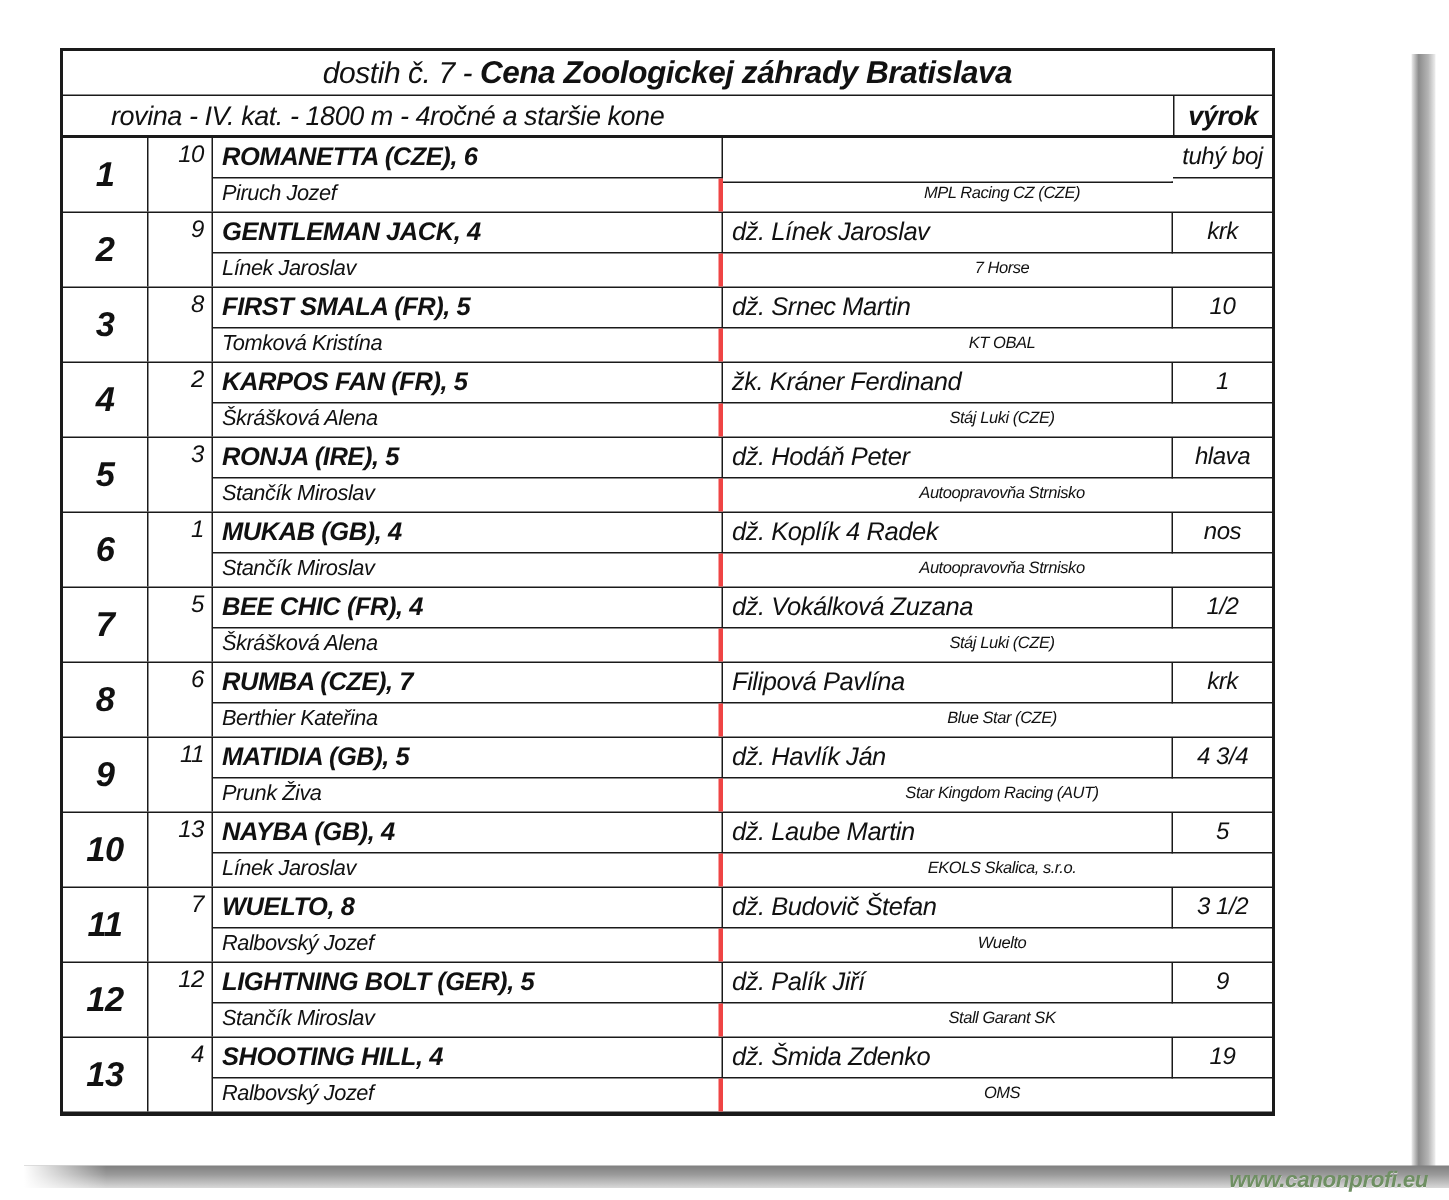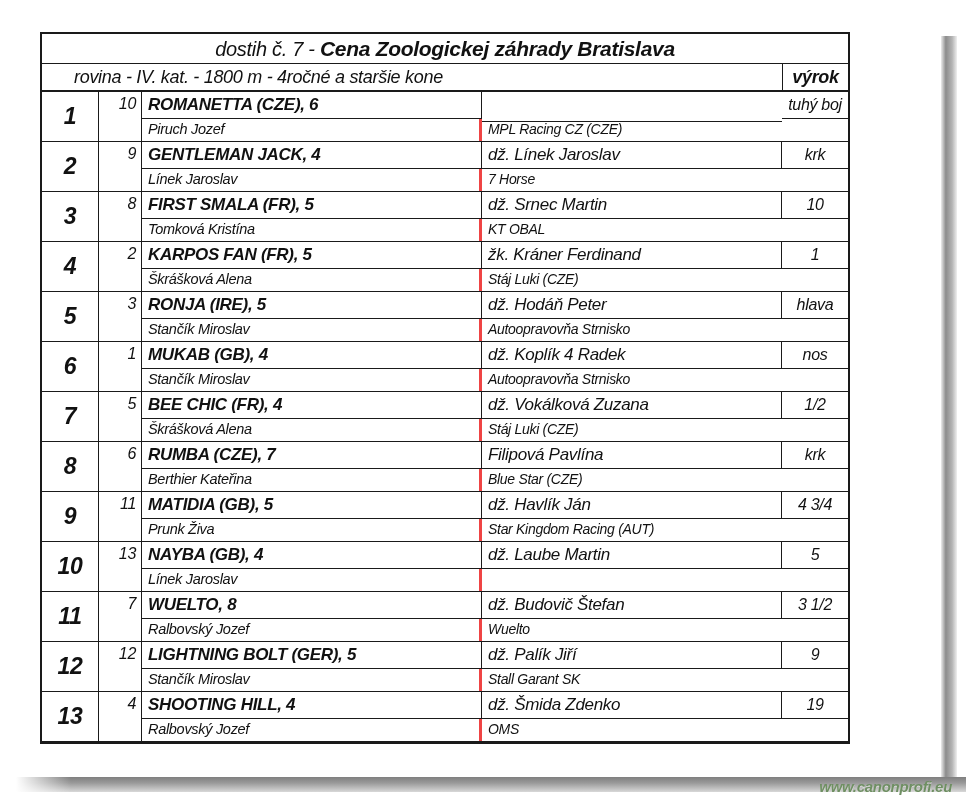--- a/index.html
+++ b/index.html
@@ -82,21 +82,21 @@
     border-bottom:1px solid #1a1a1a;
     font-size:16px; line-height:26px; text-align:center;
   }
   .trainer {
     grid-column:3; grid-row:2;
     border-right:3px solid #ef4444;
     font-size:14.5px; line-height:21px; padding-left:6px;
   }
   .stable {
     grid-column:4/6; grid-row:2;
-    font-size:14px; line-height:21px; padding-left:6px;
+    font-size:11px; line-height:21px; padding-left:6px;text-align:center;
   }
 
   
   .shadow-right {
     position:absolute; left:941px; top:36px; width:16px; height:742px;
     background:linear-gradient(to right,#ececec 0%,#8c8c8c 30%,#b5b5b5 70%,#efefef 100%);
   }
   .shadow-bottom {
     position:absolute; left:16px; top:777px; width:950px; height:15px;
     background:
@@ -213,20 +213,21 @@
     <div class="cell stable">Star Kingdom Racing (AUT)</div>
   </div>
 
   <div class="row-pair">
     <div class="cell pos">10</div>
     <div class="cell num">13</div>
     <div class="cell name">NAYBA (GB), 4</div>
     <div class="cell jockey">dž. Laube Martin</div>
     <div class="cell verdict">5</div>
     <div class="cell trainer">Línek Jaroslav</div>
+    <div class="cell stable">EKOLS Skalica, s.r.o.</div>
   </div>
 
   <div class="row-pair">
     <div class="cell pos">11</div>
     <div class="cell num">7</div>
     <div class="cell name">WUELTO, 8</div>
     <div class="cell jockey">dž. Budovič Štefan</div>
     <div class="cell verdict">3 1/2</div>
     <div class="cell trainer">Ralbovský Jozef</div>
     <div class="cell stable">Wuelto</div>

